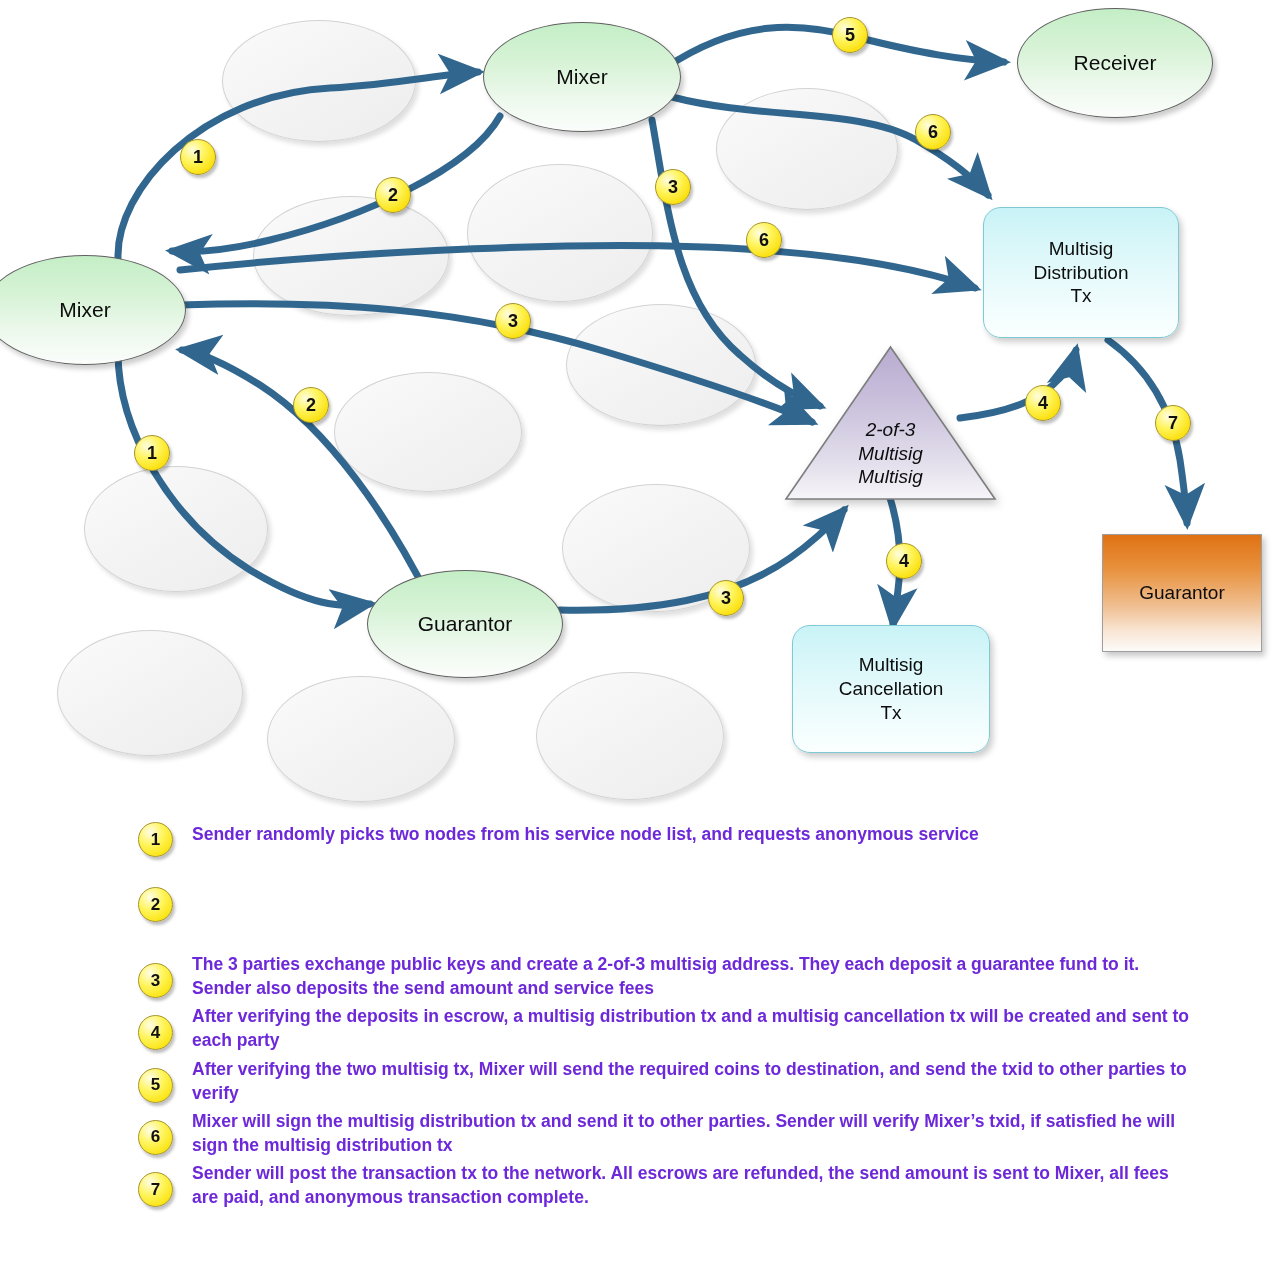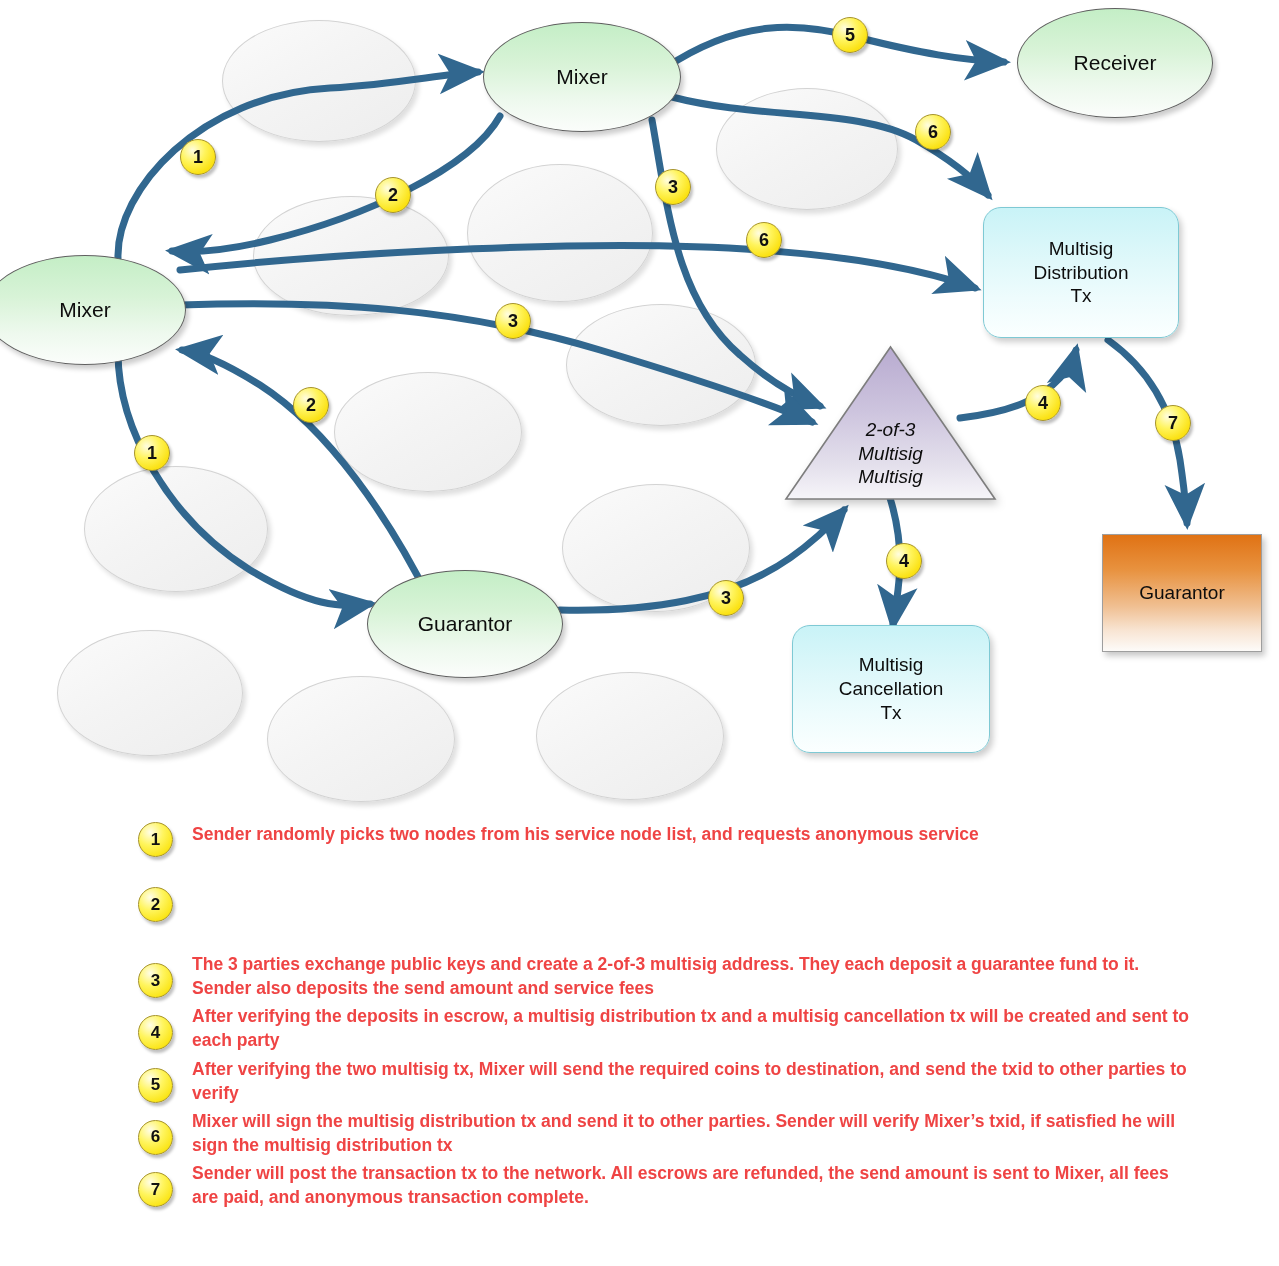--- a/index.html
+++ b/index.html
@@ -59,21 +59,21 @@
   .legend-badge{
     flex:0 0 auto;width:33px;height:33px;border-radius:50%;
     background:radial-gradient(circle at 34% 28%,#fffde8 0%,#fff55f 40%,#fbe61b 74%,#ecd200 100%);
     border:1px solid #a6932a;
     box-shadow:2px 3px 3px rgba(0,0,0,0.25);
     display:flex;align-items:center;justify-content:center;
     font-size:17px;font-weight:bold;color:#111;
     margin-left:138px;
   }
   .legend-text{
-    margin-left:19px;font-size:17.5px;font-weight:bold;color:#ef4444;
+    margin-left:19px;font-size:17.5px;font-weight:bold;color:#6d28d9;
     line-height:1.38;max-width:1000px;
   }
   .r1 .legend-badge,.r2 .legend-badge{margin-top:0;}
   .legend-row.r1{margin-bottom:30px;}
   .legend-row.r2{margin-bottom:30px;}
   .legend-row.r3{margin-bottom:4px;}
   .legend-row.r4,.legend-row.r5,.legend-row.r6{margin-bottom:4px;}
   .legend-row.r3 .legend-badge,
   .legend-row.r4 .legend-badge,
   .legend-row.r5 .legend-badge,

